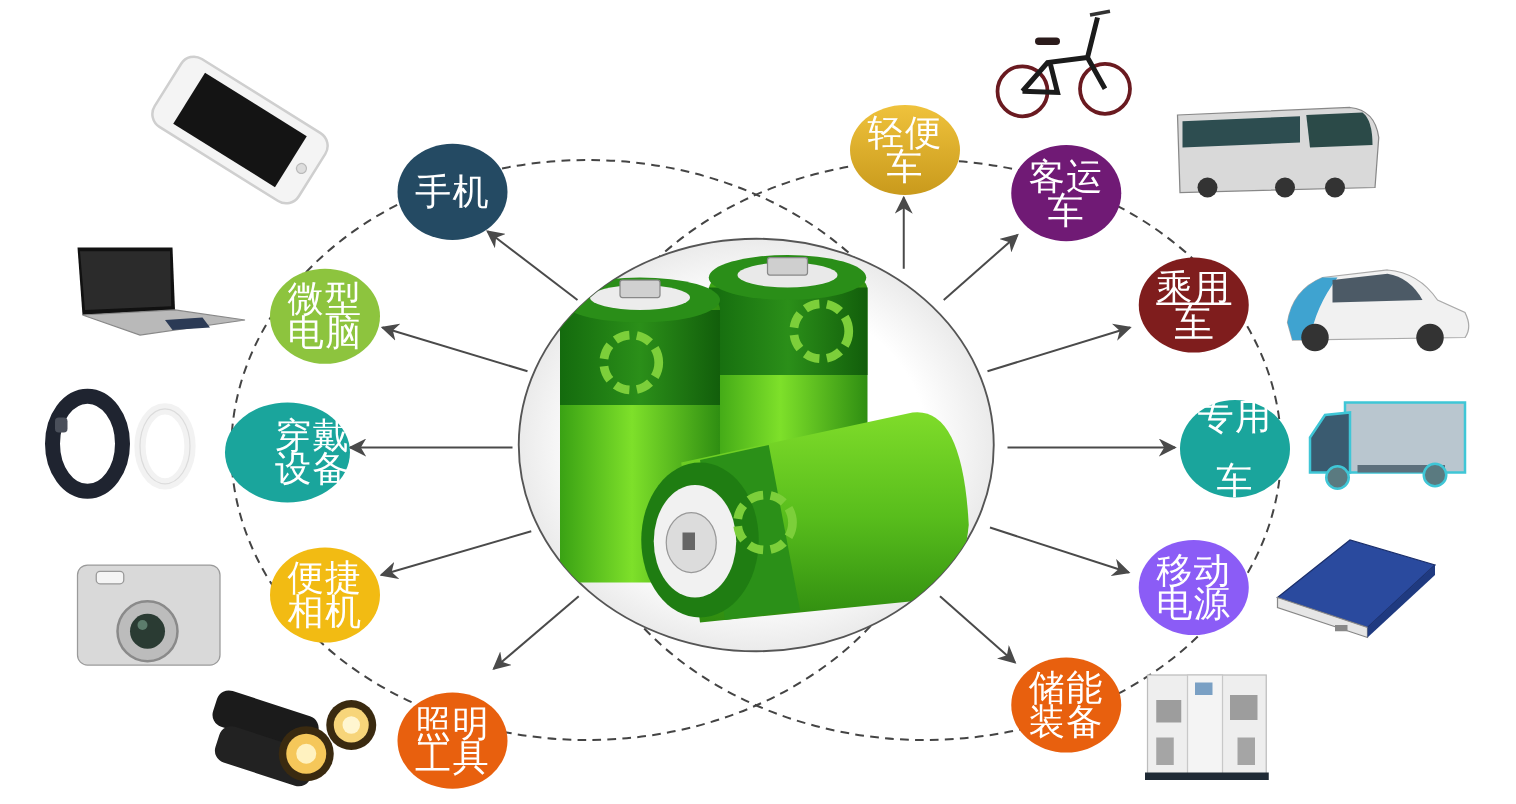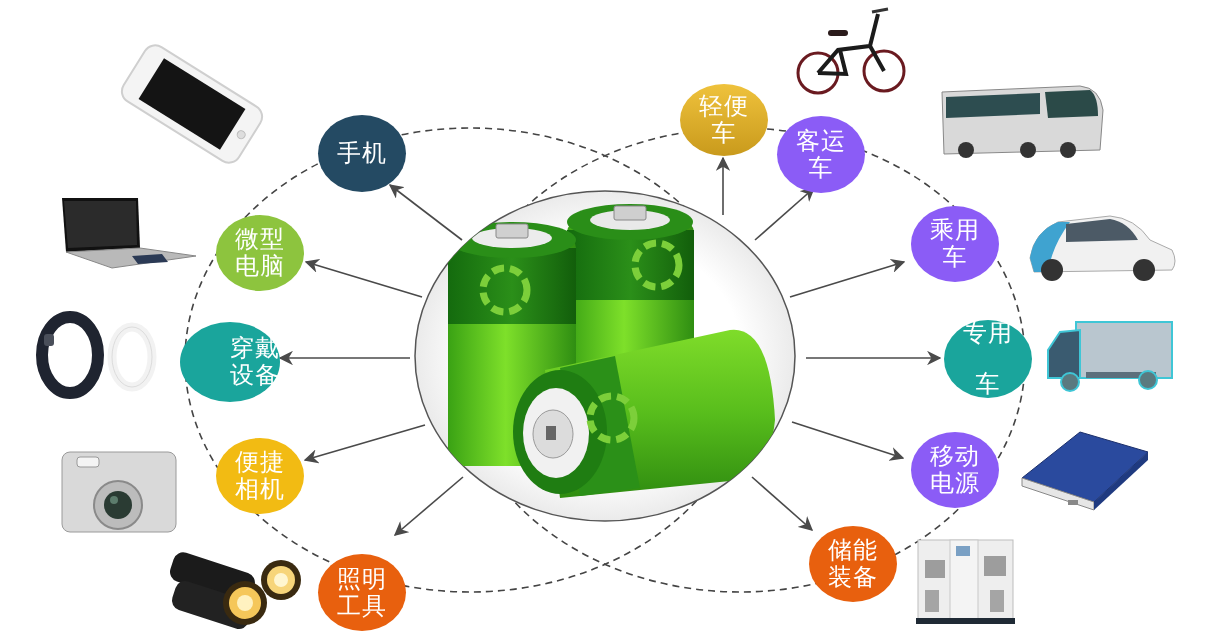--- a/index.html
+++ b/index.html
@@ -2,21 +2,21 @@
 <html><head>
 <meta charset="utf-8">
 <style>
   html, body { margin: 0; padding: 0; background: #ffffff; }
   body { width: 1213px; height: 643px; position: relative; overflow: hidden;
          font-family: "DejaVu Sans", "Liberation Sans", sans-serif; }
   #diagram { position: absolute; left: 0; top: 0; }
   .node {
     position: absolute; border-radius: 50%;
     display: flex; flex-direction: column; align-items: center; justify-content: center;
-    color: #ffffff; font-size: 24px; line-height: 27px; text-align: center;
+    color: #ffffff; font-size: 29px; line-height: 27px; text-align: center;
     font-family: "DejaVu Sans", sans-serif; letter-spacing: 1px;
   }
   .node span { display: block; }
 </style>
 </head>
 <body>
 
 <svg id="diagram" width="1213" height="643" viewBox="0 0 1213 643">
   <defs>
     <marker id="arrow" viewBox="0 0 10 10" refX="9" refY="5" markerWidth="9" markerHeight="9" orient="auto-start-reverse">
@@ -207,26 +207,26 @@
 <div class="node" style="left:318px;top:554px;width:88px;height:77px;background:#e8600e;">
   <span>照明</span>
   <span>工具</span>
 </div>
 
 <div class="node" style="left:680px;top:84px;width:88px;height:72px;background:linear-gradient(#efc23c,#c99a1c);">
   <span>轻便</span>
   <span>车</span>
 </div>
 
-<div class="node" style="left:777px;top:116px;width:88px;height:77px;background:#8b5cf6;">
+<div class="node" style="left:809px;top:116px;width:88px;height:77px;background:#701a75;">
   <span>客运</span>
   <span>车</span>
 </div>
 
-<div class="node" style="left:911px;top:206px;width:88px;height:76px;background:#8b5cf6;">
+<div class="node" style="left:911px;top:206px;width:88px;height:76px;background:#7f1d1d;text-decoration:underline;">
   <span>乘用</span>
   <span>车</span>
 </div>
 
 <div class="node" style="left:944px;top:320px;width:88px;height:78px;background:#1aa59c;justify-content:space-between;">
   <span>专用</span>
   <span>车</span>
 </div>
 
 <div class="node" style="left:911px;top:432px;width:88px;height:76px;background:#8b5cf6;">

